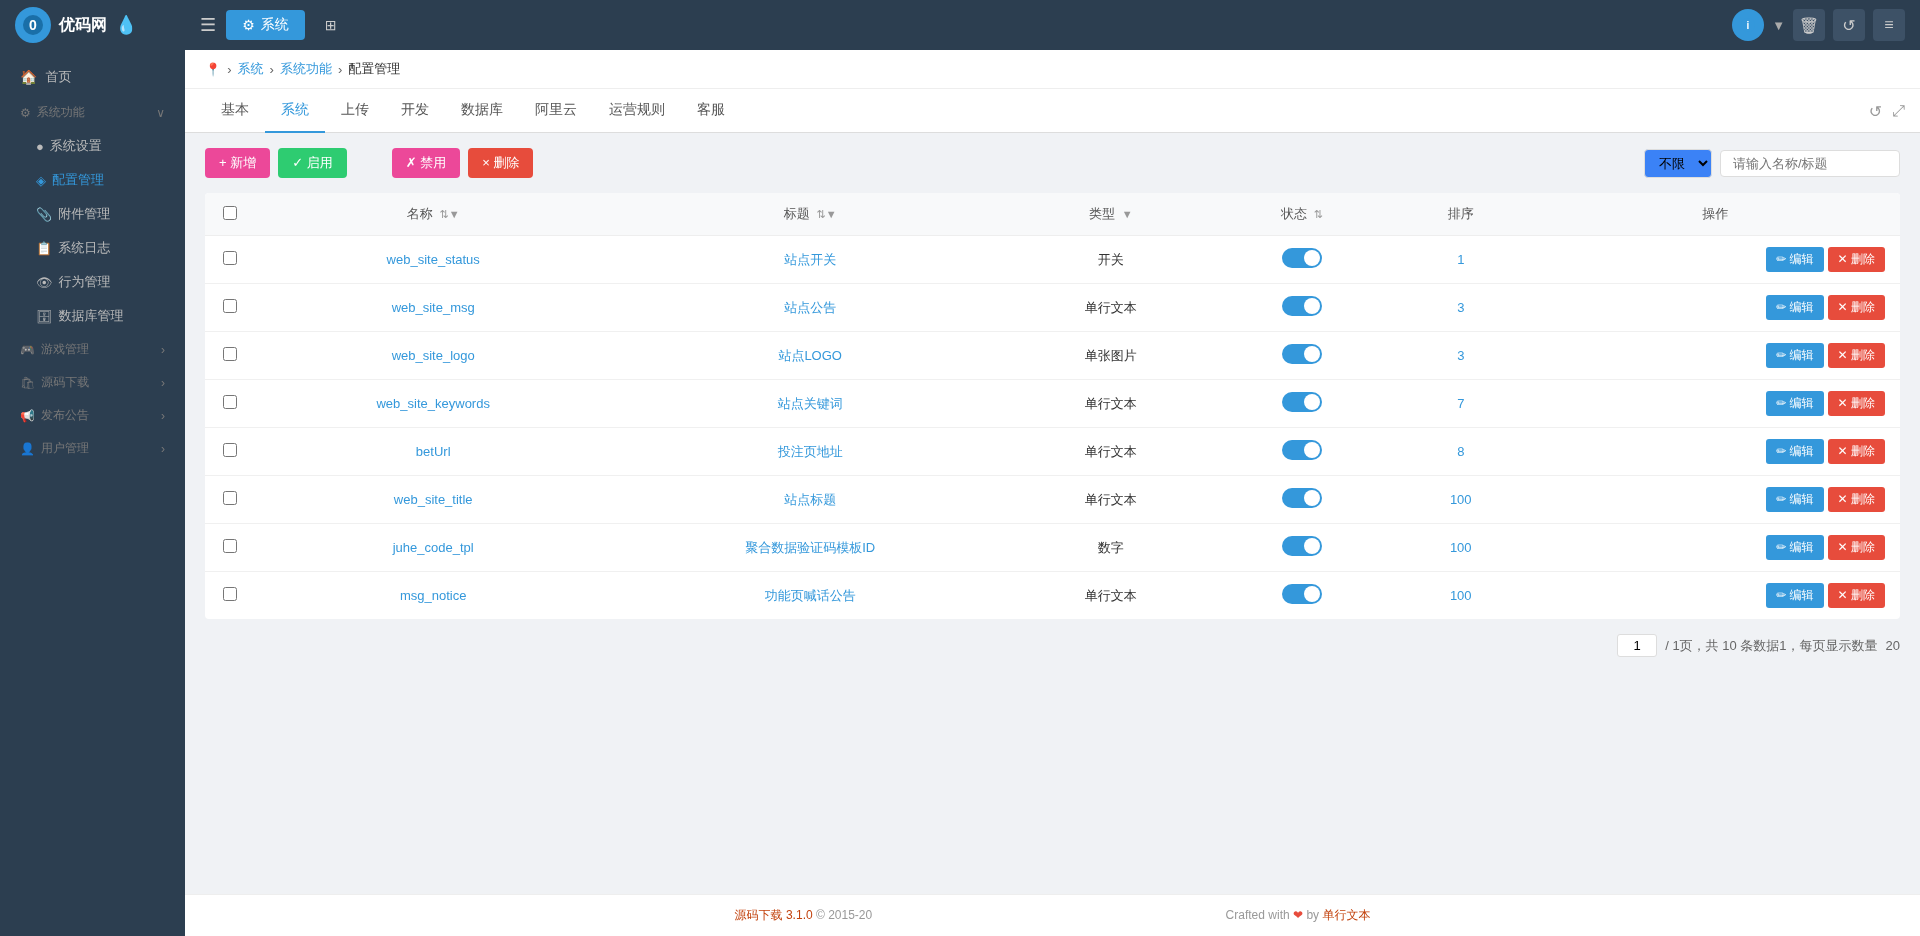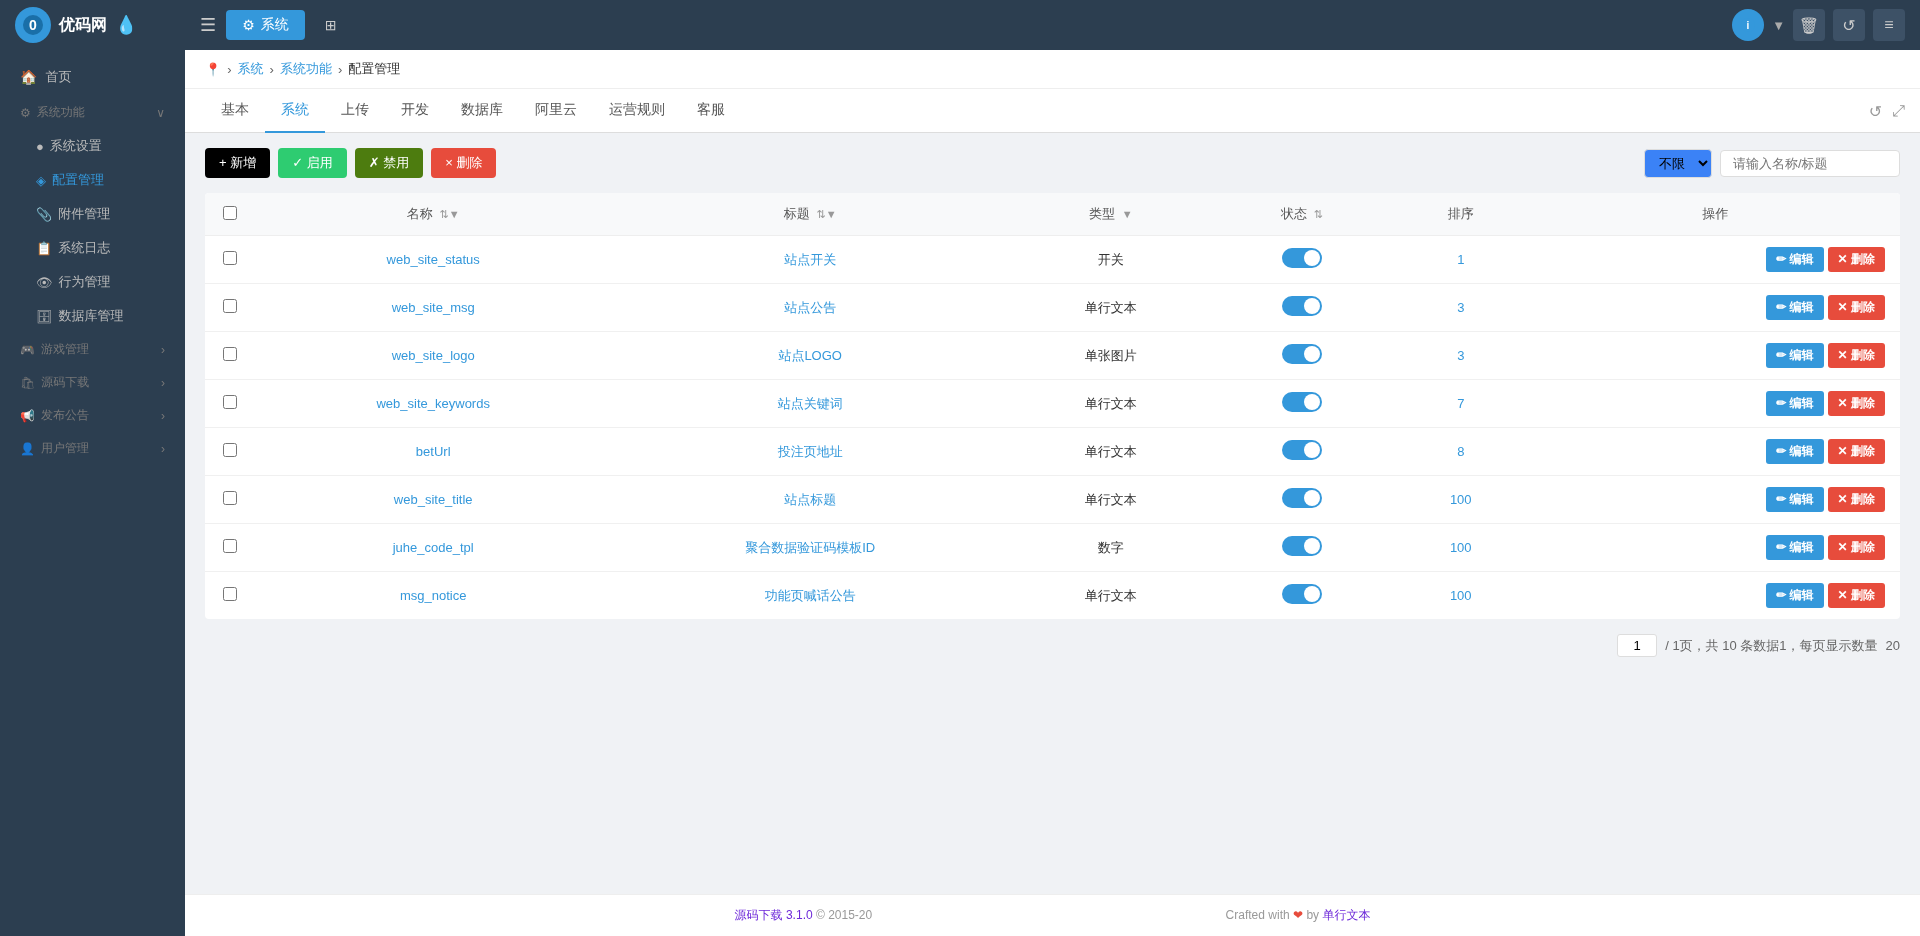--- a/index.html
+++ b/index.html
@@ -180,23 +180,23 @@
     }
     .btn {
       padding: 6px 14px;
       border: none;
       border-radius: 4px;
       cursor: pointer;
       font-size: 13px;
       display: flex; align-items: center; gap: 4px;
       color: white;
     }
-    .btn-primary { background: #000000; }
+    .btn-primary { background: #ec4899; }
     .btn-success { background: #2ecc71; }
-    .btn-warning { background: #4d7c0f; }
+    .btn-warning { background: #ec4899; margin-left: 37px; }
     .btn-danger { background: #e74c3c; }
     .filter-right {
       margin-left: auto;
       display: flex; align-items: center; gap: 8px;
     }
     .filter-select {
       padding: 5px 10px;
       border: 1px solid #ddd;
       border-radius: 4px;
       background: #3b82f6;
@@ -266,21 +266,21 @@
 
     
     .action-btns { display: flex; gap: 4px; justify-content: flex-end; }
     .action-btn {
       padding: 4px 10px;
       border: none;
       border-radius: 3px;
       cursor: pointer;
       font-size: 12px;
       color: white;
-      display: flex; align-items: center; gap: 3px; font-weight: bold;
+      display: flex; align-items: center; gap: 3px;
     }
     .action-btn-edit { background: #3498db; }
     .action-btn-del { background: #e74c3c; }
 
     
     .pagination {
       display: flex;
       align-items: center;
       justify-content: flex-end;
       gap: 8px;
@@ -300,21 +300,21 @@
     
     .footer {
       background: white;
       border-top: 1px solid #eee;
       padding: 12px 20px;
       text-align: center;
       font-size: 12px;
       color: #999;
       flex-shrink: 0;
     }
-    .footer a { color: #6d28d9; text-decoration: none; }
+    .footer a { color: #c2410c; text-decoration: none; }
     .footer .heart { color: #e74c3c; }
 
     
     .cb { width: 14px; height: 14px; cursor: pointer; }
   </style>
 </head>
 <body>
 
 <div class="top-header">
   <div class="logo-area">

